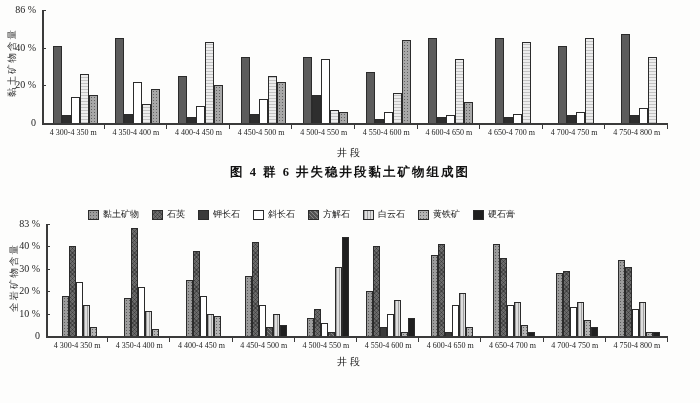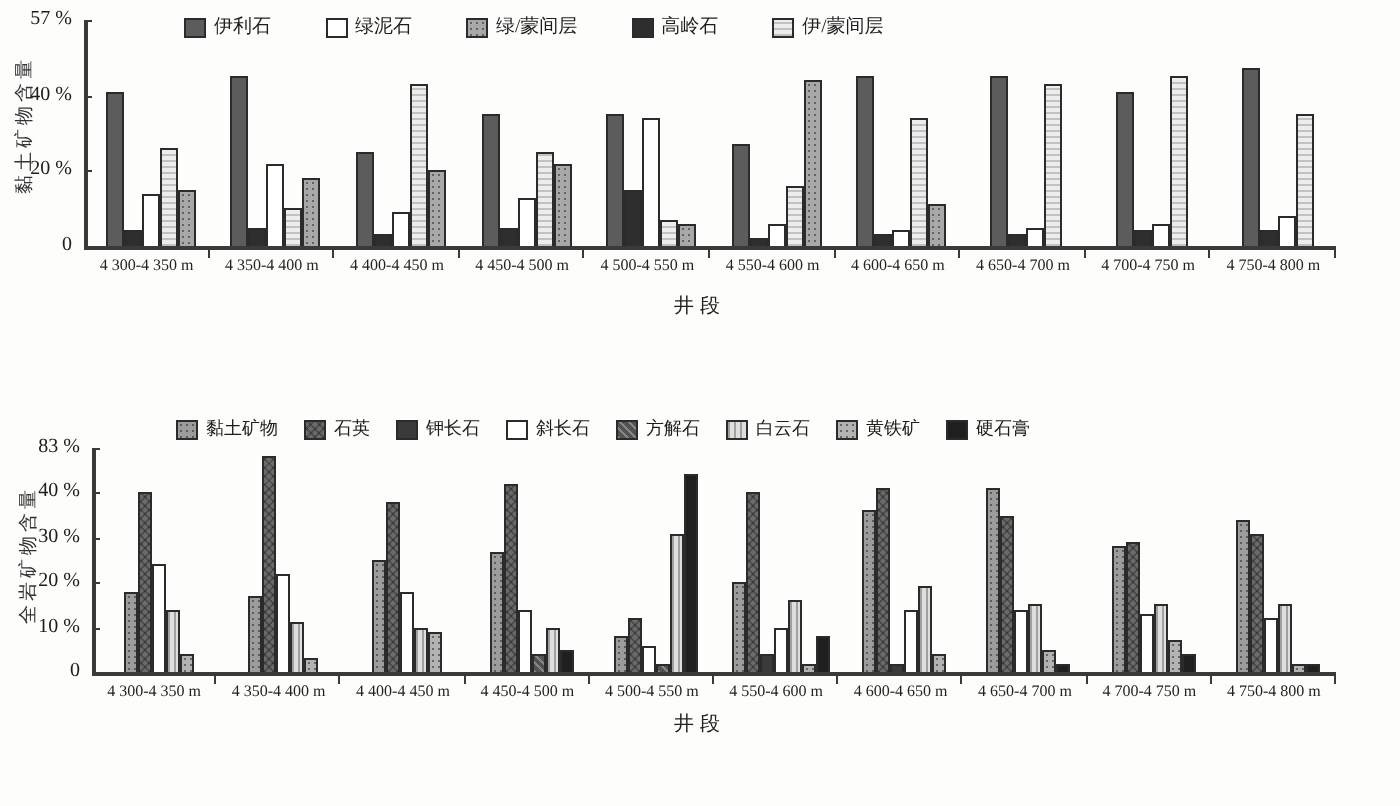--- a/index.html
+++ b/index.html
@@ -100,45 +100,24 @@
         <div class="bar p-hlines" style="width: 9px; height: 84.75px; background-color: rgb(237, 237, 237);"></div>
       </div>
       <div class="group" style="left: 563.4px; width: 62.6px;">
         <div class="bar p-solid" style="width: 9px; height: 88.5167px; background-color: rgb(92, 92, 92);"></div>
         <div class="bar p-solid" style="width: 9px; height: 7.53333px; background-color: rgb(46, 46, 46);"></div>
         <div class="bar p-open" style="width: 9px; height: 15.0667px; background-color: rgb(255, 255, 255);"></div>
         <div class="bar p-hlines" style="width: 9px; height: 65.9167px; background-color: rgb(237, 237, 237);"></div>
       </div>
     </div>
 
-  <div class="legend" id="legend0" style="left:92px; top:7px; gap:27px; font-size:9.5px;">
-      <span class="legend-item">
-        <span class="swatch p-solid" style="background-color: rgb(92, 92, 92);"></span>
-        <span>伊利石</span>
-      </span>
-      <span class="legend-item">
-        <span class="swatch p-open" style="background-color: rgb(255, 255, 255);"></span>
-        <span>绿泥石</span>
-      </span>
-      <span class="legend-item">
-        <span class="swatch p-dots" style="background-color: rgb(168, 168, 168);"></span>
-        <span>绿/蒙间层</span>
-      </span>
-      <span class="legend-item">
-        <span class="swatch p-solid" style="background-color: rgb(46, 46, 46);"></span>
-        <span>高岭石</span>
-      </span>
-      <span class="legend-item">
-        <span class="swatch p-hlines" style="background-color: rgb(237, 237, 237);"></span>
-        <span>伊/蒙间层</span>
-      </span>
-    </div>
 
   <div class="xlab" style="top:146px;">井段</div>
 
+  <div class="caption" style="top:164px;">图 4  群 6 井失稳井段黏土矿物组成图</div>
 
   <div class="ylab" id="ylab1" style="left:8px; top:312px;">全岩矿物含量</div>
 
   <div class="plot" id="plot1" style="left:46px; top:224px; width:622px; height:114px;">
       <div class="group" style="left: 0px; width: 62.2px;">
         <div class="bar p-dots" style="width: 7px; height: 40.32px; background-color: rgb(156, 156, 156);"></div>
         <div class="bar p-cross" style="width: 7px; height: 89.6px; background-color: rgb(107, 107, 107);"></div>
         <div class="bar p-open" style="width: 7px; height: 53.76px; background-color: rgb(255, 255, 255);"></div>
         <div class="bar p-vlines" style="width: 7px; height: 31.36px; background-color: rgb(222, 222, 222);"></div>
         <div class="bar p-dots" style="width: 7px; height: 8.96px; background-color: rgb(179, 179, 179);"></div>
@@ -272,21 +251,21 @@
     <div class="btick" style="left: 541.8px; top: 125px;"></div>
     <div class="xtick-label" style="left: 542.8px; width: 62.6px; top: 128px;">4 700-4 750 m</div>
     <div class="btick" style="left: 604.4px; top: 125px;"></div>
     <div class="xtick-label" style="left: 605.4px; width: 62.6px; top: 128px;">4 750-4 800 m</div>
     <div class="btick" style="left: 667px; top: 125px;"></div>
     <div class="ytick-label" style="left: 0px; width: 36px; top: 117px;">0</div>
     <div class="ytick-label" style="left: 0px; width: 36px; top: 79.3333px;">20 %</div>
     <div class="ytick-mark" style="left: 42px; width: 4px; top: 85.3333px;"></div>
     <div class="ytick-label" style="left: 0px; width: 36px; top: 41.6667px;">40 %</div>
     <div class="ytick-mark" style="left: 42px; width: 4px; top: 47.6667px;"></div>
-    <div class="ytick-label" style="left: 0px; width: 36px; top: 4px;">57 %</div>
+    <div class="ytick-label" style="left: 0px; width: 36px; top: 4px;">86 %</div>
     <div class="ytick-mark" style="left: 42px; width: 4px; top: 10px;"></div>
     <div class="xtick-label" style="left: 46px; width: 62.2px; top: 341px;">4 300-4 350 m</div>
     <div class="btick" style="left: 107.2px; top: 338px;"></div>
     <div class="xtick-label" style="left: 108.2px; width: 62.2px; top: 341px;">4 350-4 400 m</div>
     <div class="btick" style="left: 169.4px; top: 338px;"></div>
     <div class="xtick-label" style="left: 170.4px; width: 62.2px; top: 341px;">4 400-4 450 m</div>
     <div class="btick" style="left: 231.6px; top: 338px;"></div>
     <div class="xtick-label" style="left: 232.6px; width: 62.2px; top: 341px;">4 450-4 500 m</div>
     <div class="btick" style="left: 293.8px; top: 338px;"></div>
     <div class="xtick-label" style="left: 294.8px; width: 62.2px; top: 341px;">4 500-4 550 m</div>

